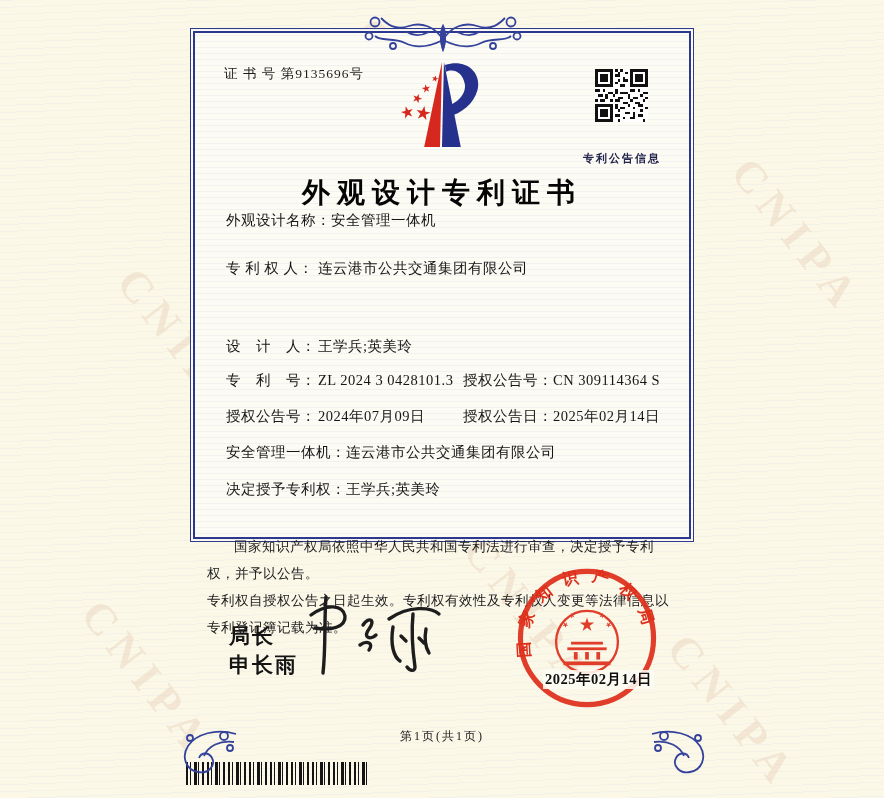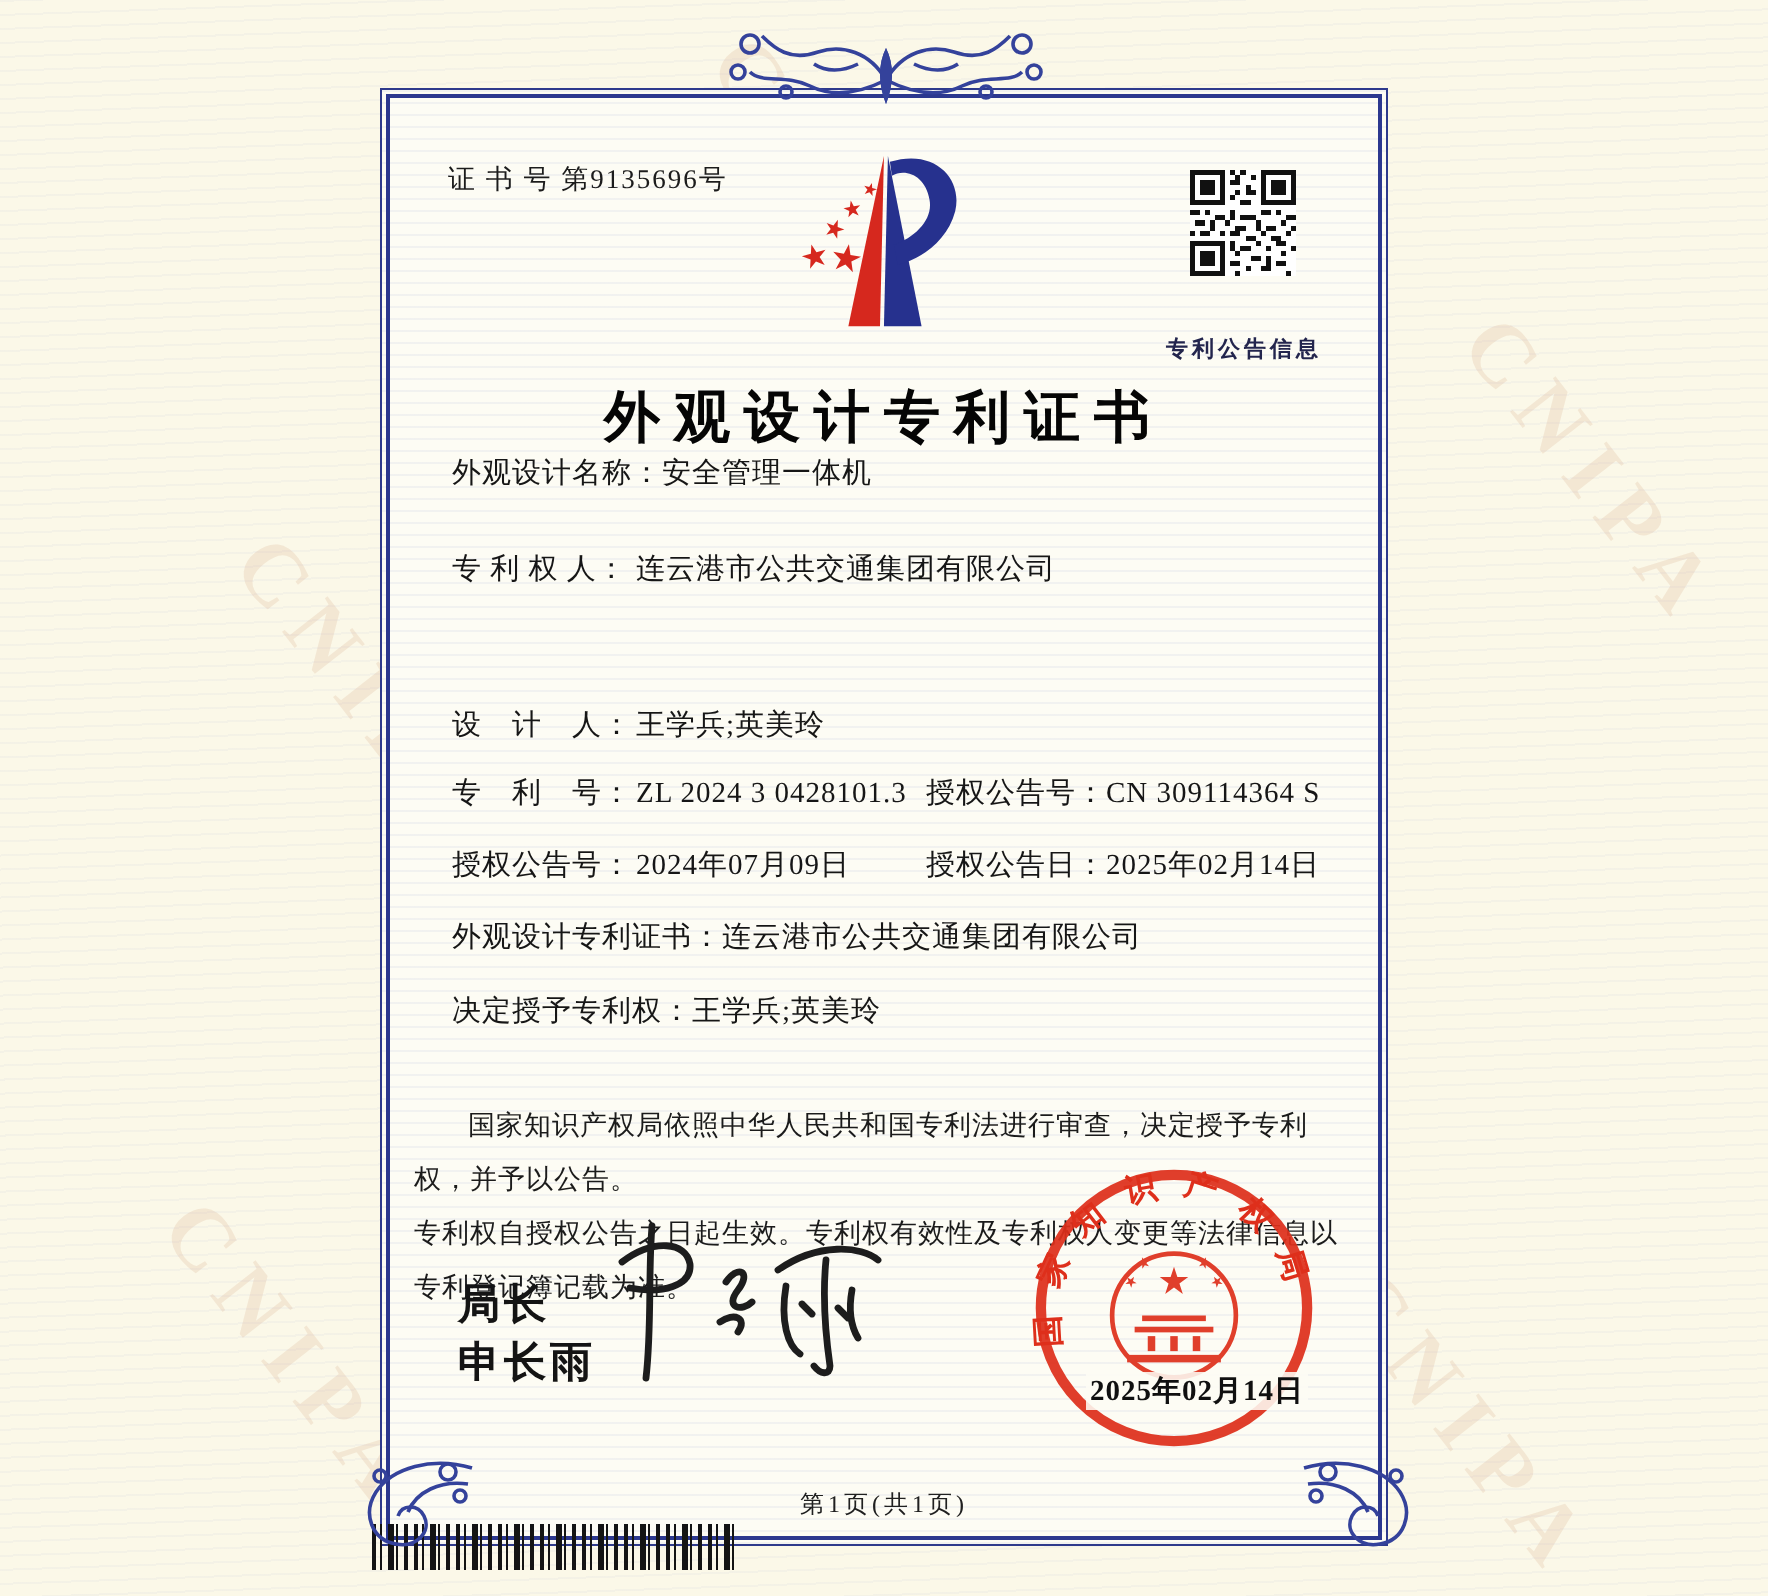--- a/index.html
+++ b/index.html
@@ -15,21 +15,21 @@
 
   
   .wm {
     position:absolute; font-family:"Liberation Serif",serif; font-weight:bold;
     font-size:44px; letter-spacing:9px; color:rgba(216,164,128,0.20);
     transform:rotate(52deg); pointer-events:none; white-space:nowrap;
   }
 
   
   .frame {
-    position:absolute; left:190px; top:44px; width:504px; height:729px;
+    position:absolute; left:190px; top:28px; width:504px; height:514px;
     border:1px solid #2e3a8c;
     background:
       repeating-linear-gradient(180deg, rgba(125,140,200,0.09) 0 1px, transparent 1px 6px),
       #fdfcf4;
   }
   .frame-inner {
     position:absolute; inset:2px; border:2px solid #2c388f; pointer-events:none;
   }
 
   .cert-number {
@@ -216,21 +216,21 @@
     </div>
     <div class="row" style="top:342px">
       <span class="lbl">专　利　号：</span><span class="val">ZL 2024 3 0428101.3</span>
       <span class="c2"><span class="lbl">授权公告号：</span><span class="val">CN 309114364 S</span></span>
     </div>
     <div class="row" style="top:378px">
       <span class="lbl">授权公告号：</span><span class="val">2024年07月09日</span>
       <span class="c2"><span class="lbl">授权公告日：</span><span class="val">2025年02月14日</span></span>
     </div>
     <div class="row" style="top:414px">
-      <span class="lbl">外观设计专利证书：</span><span class="val">连云港市公共交通集团有限公司</span>
+      <span class="lbl">安全管理一体机：</span><span class="val">连云港市公共交通集团有限公司</span>
     </div>
     <div class="row" style="top:451px">
       <span class="lbl">决定授予专利权：</span><span class="val">王学兵;英美玲</span>
     </div>
 
     <div class="statement">
       <div class="ln1">国家知识产权局依照中华人民共和国专利法进行审查，决定授予专利权，并予以公告。</div>
       <div class="ln2">专利权自授权公告之日起生效。专利权有效性及专利权人变更等法律信息以专利登记簿记载为准。</div>
     </div>
 

